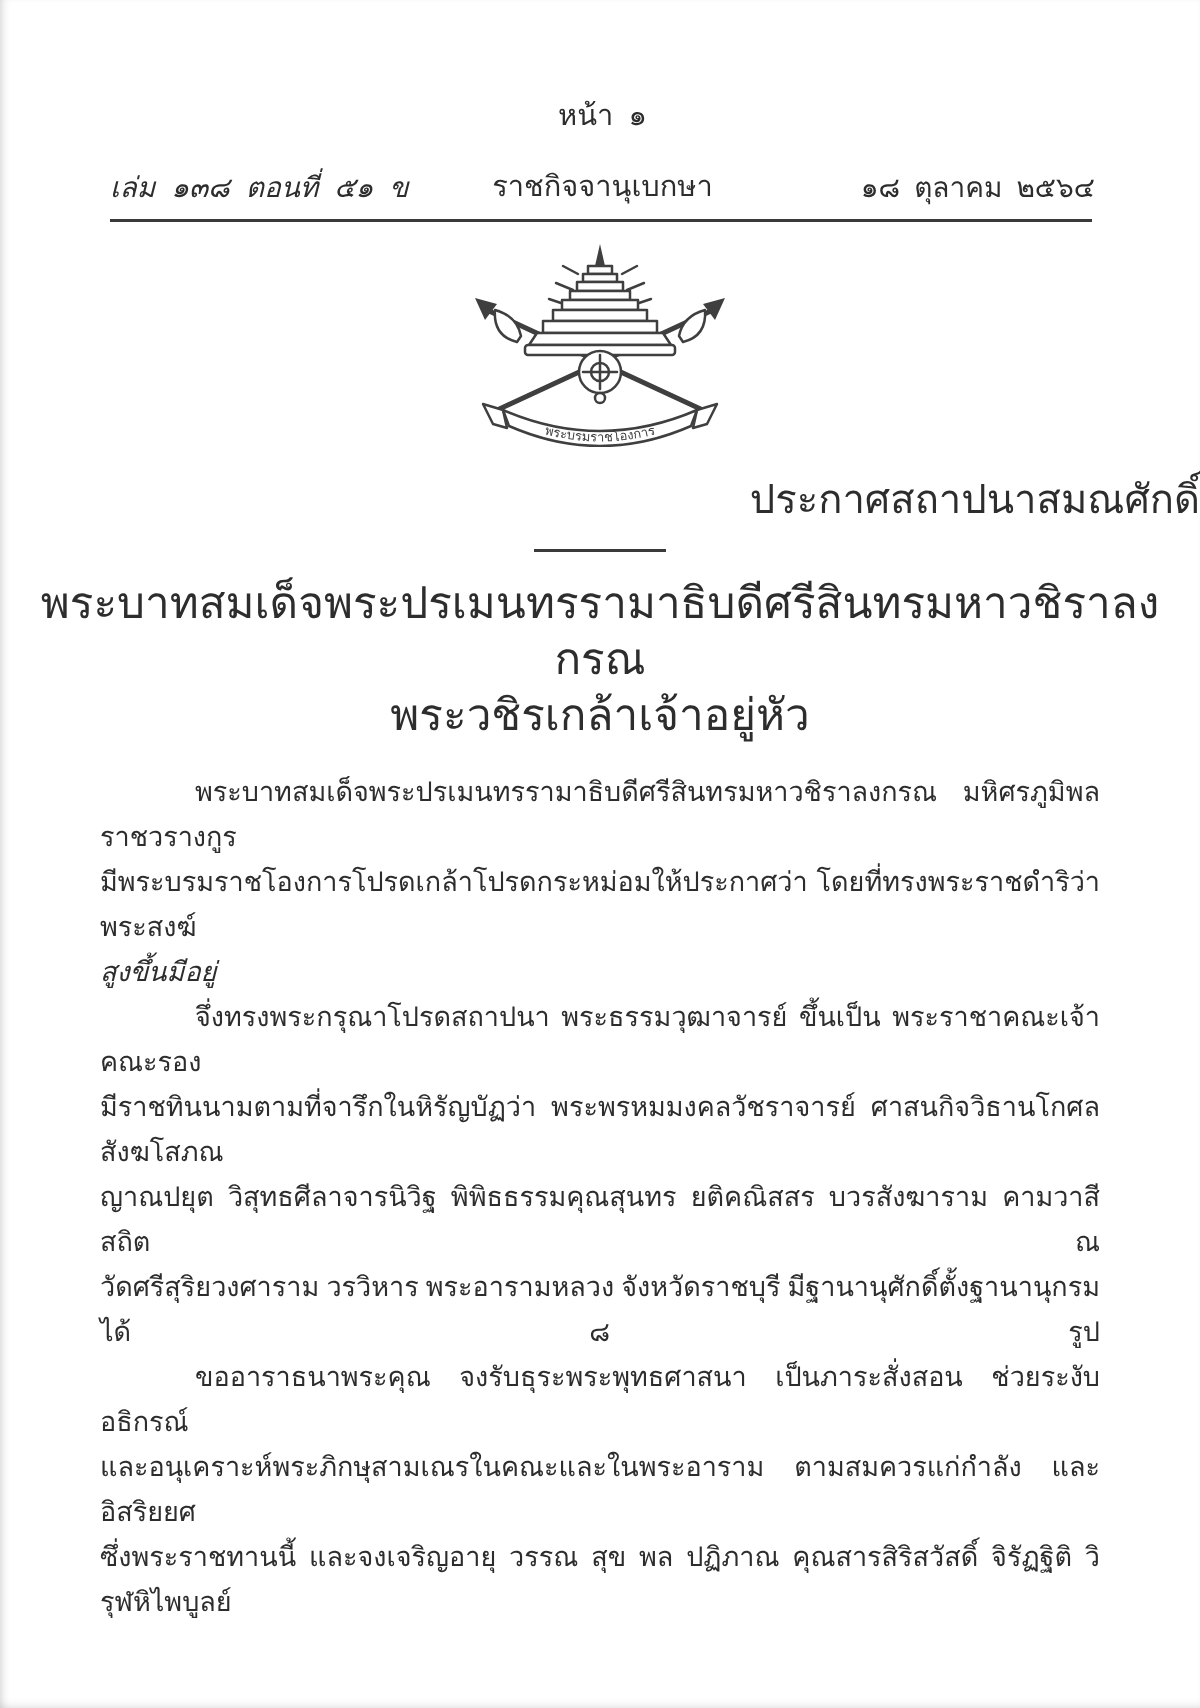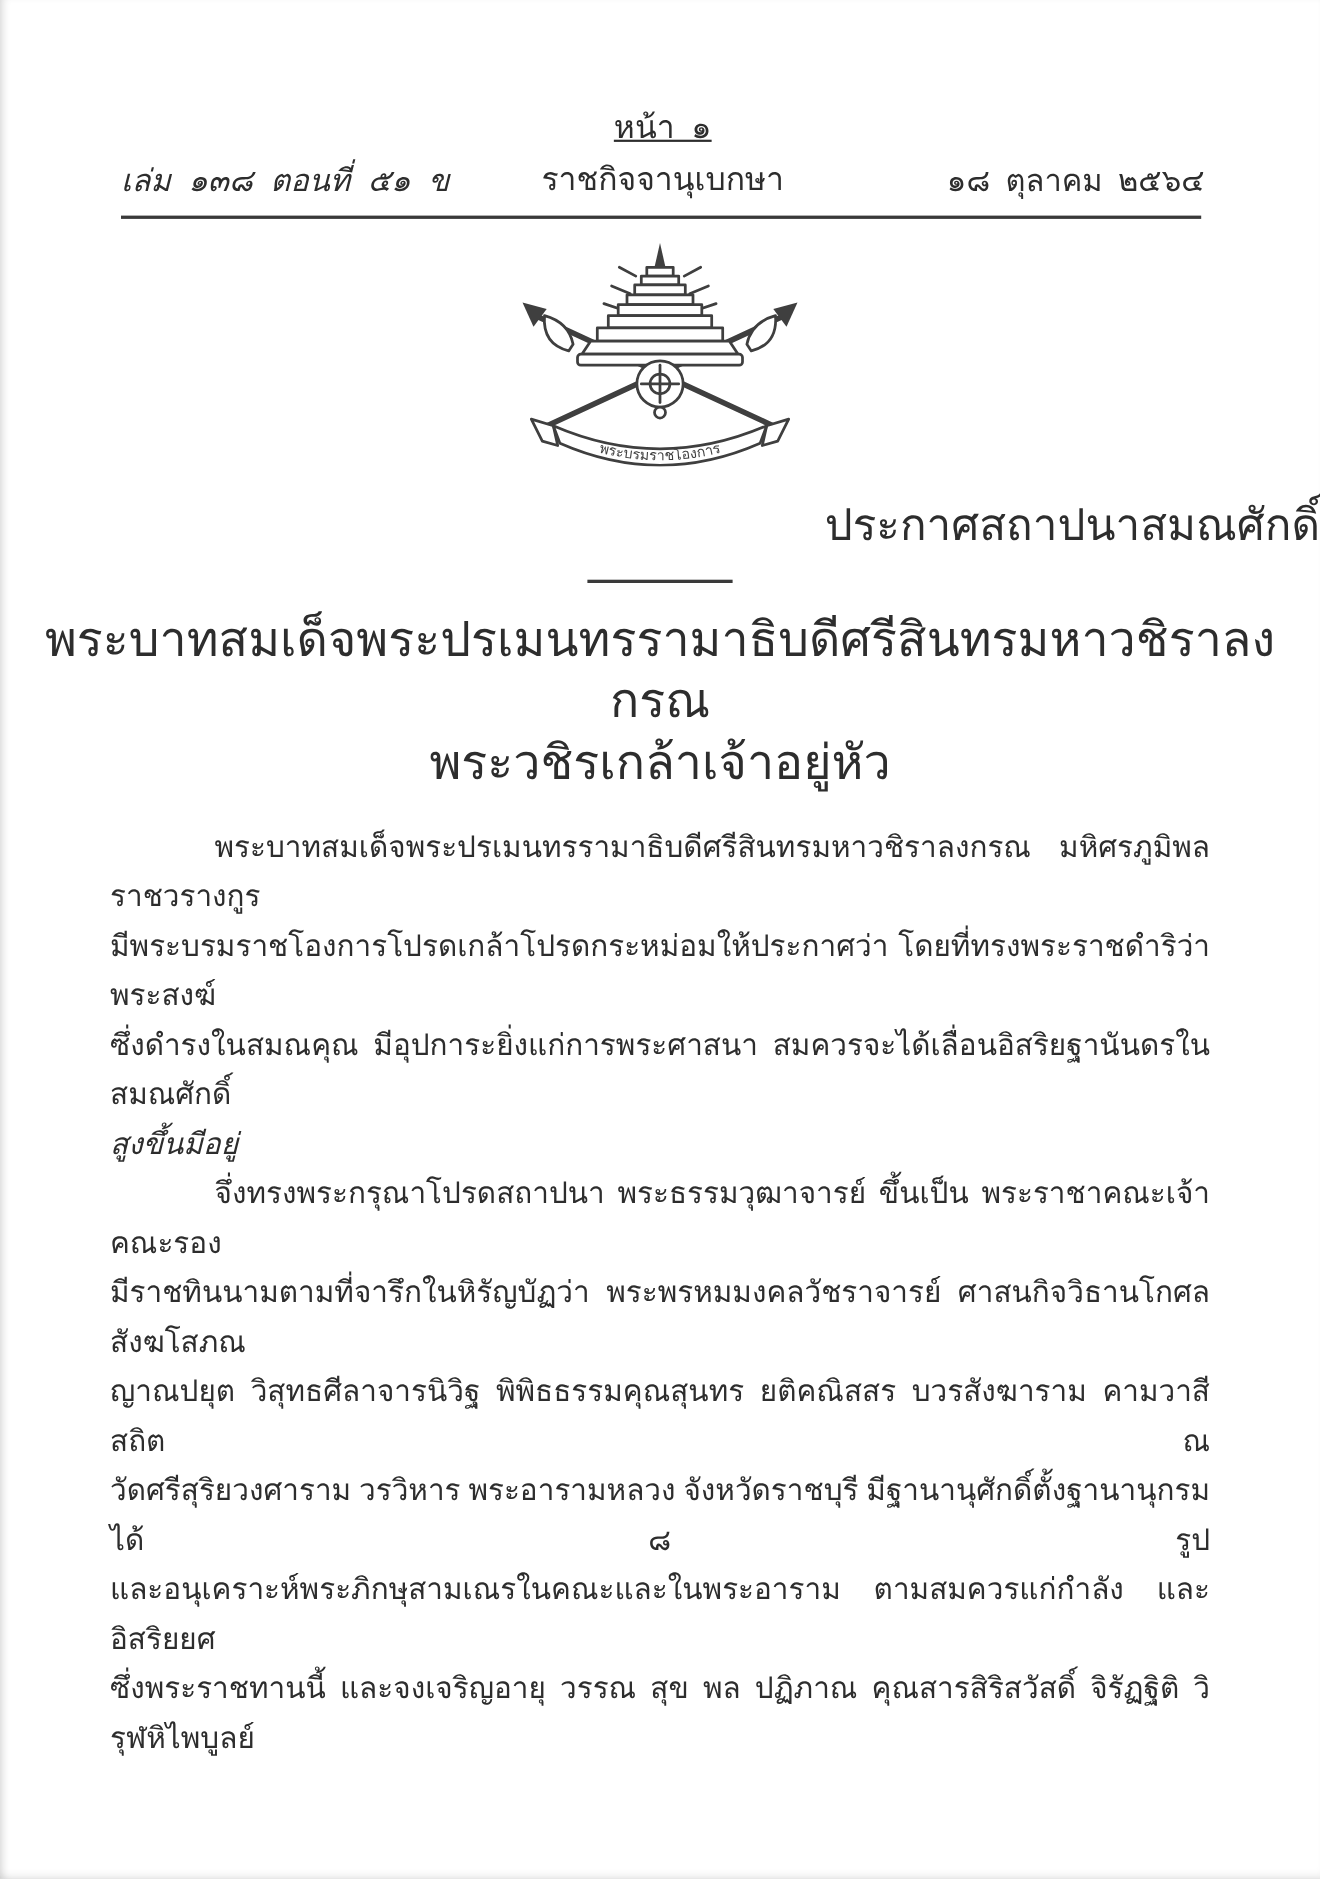--- a/index.html
+++ b/index.html
@@ -8,21 +8,21 @@
     width:1200px; height:1708px; margin:0 auto;
     background:#ffffff; color:#2d2d2d;
     font-family:"Liberation Serif","DejaVu Serif",serif;
     position:relative; overflow:hidden;
     box-shadow: inset 7px 0 8px -5px rgba(0,0,0,.16), inset 0 -7px 8px -5px rgba(0,0,0,.10);
   }
   
   .header { padding:92px 105px 0 110px; display:flex; align-items:flex-end; }
   .h-left  { width:300px; font-size:28px; word-spacing:9px; white-space:nowrap;font-style:italic; }
   .h-center{ flex:1; text-align:center; font-size:29px; }
-  .h-page  { margin-bottom:2px; word-spacing:8px;text-decoration:underline; }
+  .h-page  { margin-bottom:25px; word-spacing:8px; }
   .h-right { width:300px; text-align:right; font-size:28px; word-spacing:7px; white-space:nowrap; }
   .rule { margin:10px 108px 0 110px; border-top:3px solid #3a3a3a; }
   
   .emblem-wrap { text-align:center; margin-top:20px; }
   .emblem-wrap svg { display:inline-block; }
   
   .doc-title { text-align:right; font-size:40px; margin-top:16px; }
   .title-divider { width:132px; border-top:3px solid #3a3a3a; margin:18px auto 0; }
   .doc-subtitle { text-align:center; font-size:44px; margin-top:24px; line-height:56px; }
   
@@ -95,26 +95,26 @@
   <div class="title-divider"></div>
 
   <div class="doc-subtitle">
     <div>พระบาทสมเด็จพระปรเมนทรรามาธิบดีศรีสินทรมหาวชิราลงกรณ</div>
     <div>พระวชิรเกล้าเจ้าอยู่หัว</div>
   </div>
 
   <div class="body-text">
     <div class="jline indent">พระบาทสมเด็จพระปรเมนทรรามาธิบดีศรีสินทรมหาวชิราลงกรณ มหิศรภูมิพลราชวรางกูร</div>
     <div class="jline">มีพระบรมราชโองการโปรดเกล้าโปรดกระหม่อมให้ประกาศว่า โดยที่ทรงพระราชดำริว่า พระสงฆ์</div>
-    <div class="jline">ซึ่งดำรงในสมณคุณ มีอุปการะยิ่งแก่การพระศาสนา สมควรจะได้เลื่อนอิสริยฐานันดรในสมณศักดิ์</div>
     <div class="pline">สูงขึ้นมีอยู่</div>
 
     <div class="jline indent">จึ่งทรงพระกรุณาโปรดสถาปนา พระธรรมวุฒาจารย์ ขึ้นเป็น พระราชาคณะเจ้าคณะรอง</div>
     <div class="jline">มีราชทินนามตามที่จารึกในหิรัญบัฏว่า พระพรหมมงคลวัชราจารย์ ศาสนกิจวิธานโกศล สังฆโสภณ</div>
     <div class="jline">ญาณปยุต วิสุทธศีลาจารนิวิฐ พิพิธธรรมคุณสุนทร ยติคณิสสร บวรสังฆาราม คามวาสี สถิต ณ</div>
     <div class="jline">วัดศรีสุริยวงศาราม วรวิหาร พระอารามหลวง จังหวัดราชบุรี มีฐานานุศักดิ์ตั้งฐานานุกรมได้ ๘ รูป</div>
 
+    <div class="jline indent">ขออาราธนาพระคุณ จงรับธุระพระพุทธศาสนา เป็นภาระสั่งสอน ช่วยระงับอธิกรณ์</div>
     <div class="jline">และอนุเคราะห์พระภิกษุสามเณรในคณะและในพระอาราม ตามสมควรแก่กำลัง และอิสริยยศ</div>
     <div class="jline">ซึ่งพระราชทานนี้ และจงเจริญอายุ วรรณ สุข พล ปฏิภาณ คุณสารสิริสวัสดิ์ จิรัฏฐิติ วิรุฬหิไพบูลย์</div>
 
   </div>
 
 </div>
 
 </body></html>

